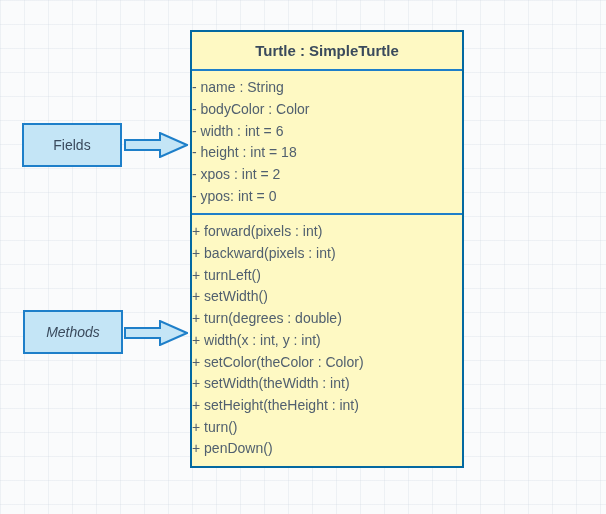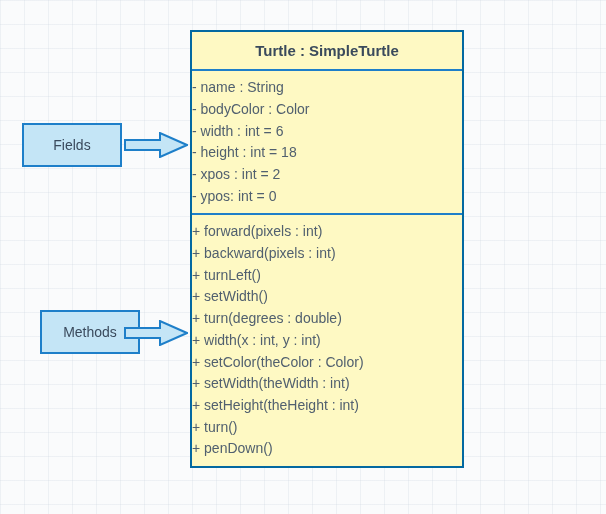--- a/index.html
+++ b/index.html
@@ -49,21 +49,21 @@
   height: 44px;
   background: #c4e5f6;
   border: 2px solid #1e7fc9;
   display: flex;
   align-items: center;
   justify-content: center;
   font-size: 14px;
   color: #3a4a5c;
 }
 .label-fields  { left: 22px; top: 123px; }
-.label-methods { left: 40px; top: 310px; }
+.label-methods { left: 23px; top: 310px; font-style: italic; }
 
 
 .arrow {
   position: absolute;
   height: 26px;
   pointer-events: none;
 }
 .arrow-fields  { left: 124px; top: 132px; width: 64px; }
 .arrow-methods { left: 124px; top: 320px; width: 64px; }
 .arrow svg { width: 100%; height: 100%; display: block; }

